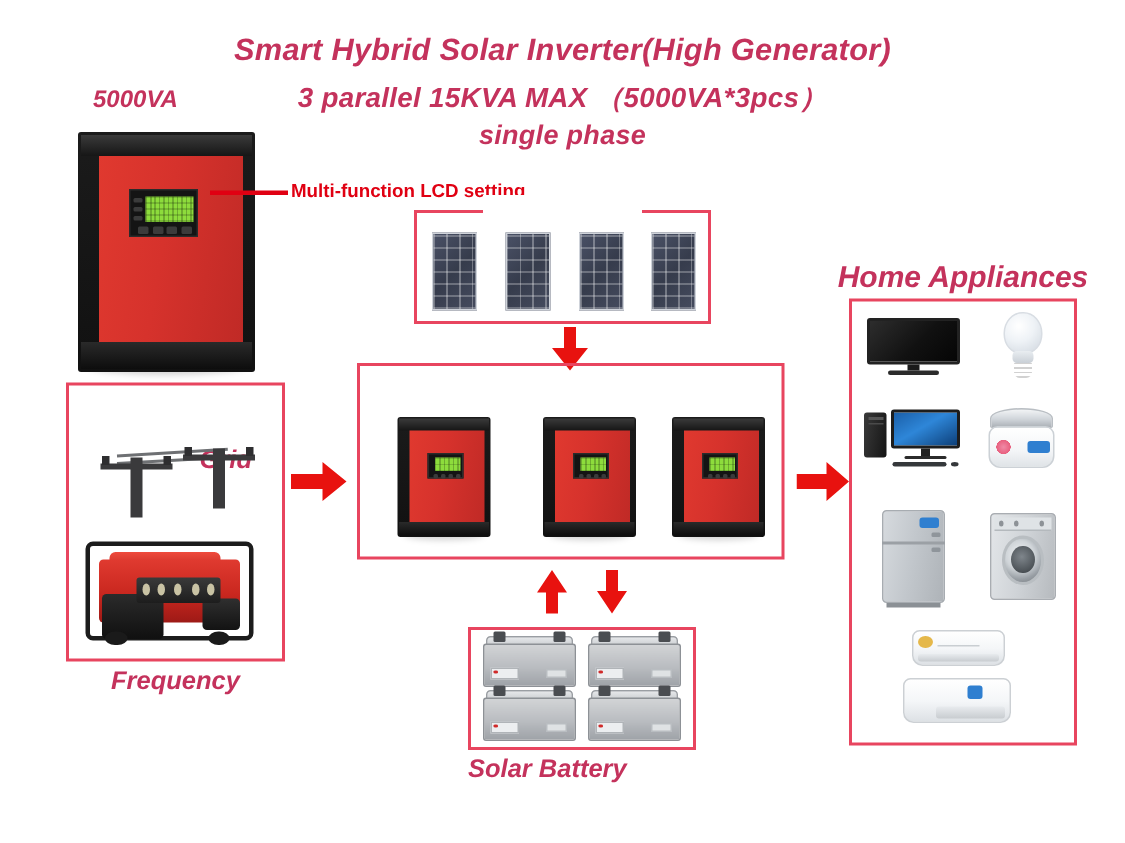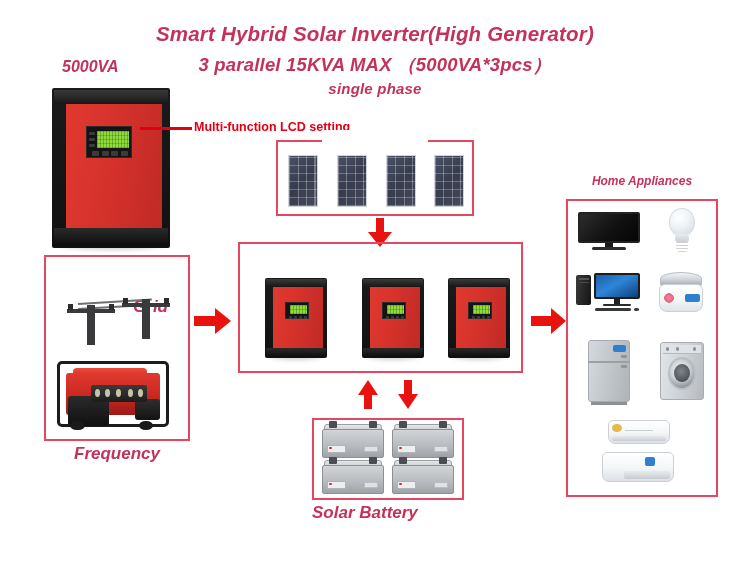--- a/index.html
+++ b/index.html
@@ -11,21 +11,21 @@
   .stage{position:relative;width:750px;height:562px;}
   .abs{position:absolute;}
 
   
   .title{
     color:#c4325c;font-weight:bold;font-style:italic;
     text-align:center;white-space:nowrap;letter-spacing:.2px;
   }
   .t1{font-size:20.5px;}
   .t2{font-size:18.5px;}
-  .t3{font-size:15px;}
+  .t3{font-size:18px;}
   .lbl{color:#c4325c;font-weight:bold;font-style:italic;white-space:nowrap;}
   .callout{color:#e00012;font-weight:bold;font-size:12.5px;white-space:nowrap;font-style:normal;}
 
   
   .box{border:2px solid #e8455f;background:transparent;box-sizing:border-box;}
 
   
   .arrow{display:block;}
 
   
@@ -354,21 +354,21 @@
     <div class="lab"></div>
     <div class="lab2"></div>
   </div>
 
   <div class="abs lbl" style="left:312px;top:503px;width:152px;text-align:left;font-size:17px;">Solar Battery</div>
 
   <svg class="arrow abs" style="left:531px;top:307px;" width="36" height="28" viewBox="0 0 36 28">
     <polygon points="0,9 20,9 20,1 35,14 20,27 20,19 0,19" fill="#e8120f"></polygon>
   </svg>
 
-  <div class="abs lbl" style="left:558px;top:174px;width:168px;text-align:center;font-size:12px;">Home Appliances</div>
+  <div class="abs lbl" style="left:558px;top:174px;width:168px;text-align:center;font-size:20px;">Home Appliances</div>
   <div class="box abs" style="left:566px;top:199px;width:152px;height:298px;"></div>
 
   <div class="ap" style="left:578px;top:212px;width:62px;height:40px;">
     <div class="tv-screen"></div>
     <div class="tv-neck"></div>
     <div class="tv-base"></div>
   </div>
 
   <div class="ap" style="left:667px;top:208px;width:30px;height:44px;">
     <div class="bulb-glass"></div>

